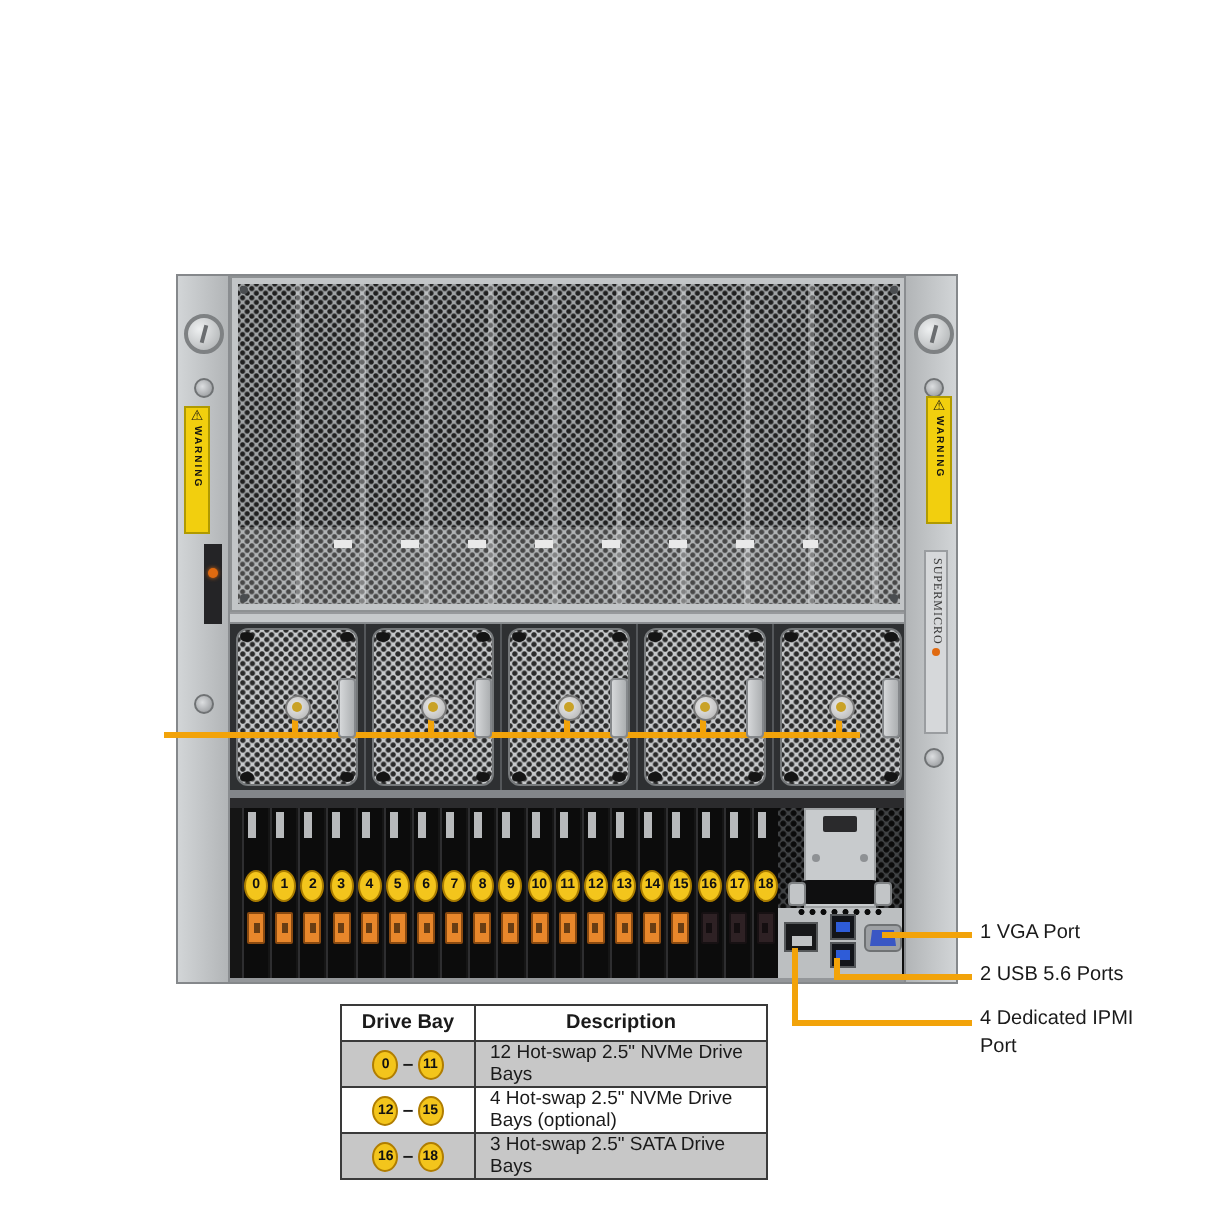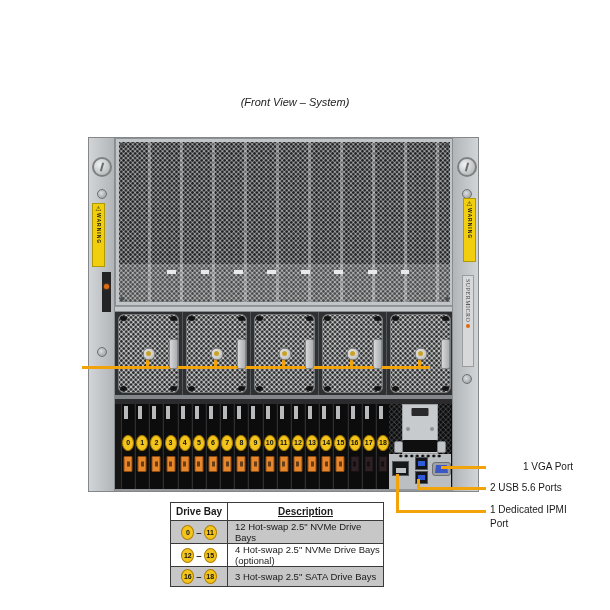--- a/index.html
+++ b/index.html
@@ -143,33 +143,32 @@
   .lbl.pre { white-space:pre-line; line-height:16px; }
 
   
   .bay-table { position:absolute; left:170px; top:502px; width:214px; border-collapse:collapse;
     font-size:9.5px; }
   .bay-table th, .bay-table td { border:1px solid #3a3a3a; }
   .bay-table th { background:#fff; font-weight:bold; font-size:10px; height:18px; text-align:center; }
   .bay-table td { height:20px; }
   .bay-table tr.shade td { background:#c7c7c7; }
   .bay-table tr.plain td { background:#fff; }
-  .col-bay { width:57px; text-align:center;margin-top:39px; }
+  .col-bay { width:67px; text-align:center;margin-top:39px; }
   .col-desc { padding-left:7px; }
   .badge { display:inline-block; width:13px; height:15px; border-radius:50%; background:#f3c51c;
     border:1px solid #b07d00; font-size:7px; font-weight:bold; color:#111; line-height:13px;
     text-align:center; vertical-align:middle; }
   .dash { font-weight:bold; margin:0 2px; vertical-align:middle; }
 </style>
 </head>
 <body>
 
 <div class="screen">
 
-  <div class="fig-title">(Front View – System)</div>
 
   <div class="chassis">
 
     <div class="ear left">
       <div class="thumbscrew" style="left:3px; top:19px;"></div>
       <div class="screw" style="left:8px; top:51px;"></div>
       <div class="warn" style="left:3px; top:65px;">
         <span class="tri">⚠</span>
         <span class="wtext">WARNING</span>
       </div>
@@ -387,29 +386,29 @@
   <i class="tick" style="left:282px;"></i>
   <i class="tick" style="left:350px;"></i>
   <i class="tick" style="left:418px;"></i>
 
   <div class="cline" style="left:441px; top:466px; width:45px; height:3px;"></div>
   <div class="cline" style="left:417px; top:479px; width:3px; height:11px;"></div>
   <div class="cline" style="left:417px; top:487px; width:69px; height:3px;"></div>
   <div class="cline" style="left:396px; top:474px; width:3px; height:39px;"></div>
   <div class="cline" style="left:396px; top:510px; width:90px; height:3px;"></div>
 
-  <div class="lbl" style="left:490px; top:461px;margin-left:33px;">1 VGA Port</div>
+  <div class="lbl" style="left:490px; top:461px;">1 VGA Port</div>
   <div class="lbl" style="left:490px; top:482px;">2 USB 5.6 Ports</div>
-  <div class="lbl" style="left:490px; top:503px; width:95px; line-height:14px;">1 Dedicated IPMI Port</div>
+  <div class="lbl" style="left:490px; top:503px; width:95px; line-height:14px;">4 Dedicated IPMI Port</div>
 
   <table class="bay-table">
     <thead>
       <tr>
         <th class="col-bay">Drive Bay</th>
-        <th class="col-desc" style="text-align:center; padding-left:0;text-decoration:underline;">Description</th>
+        <th class="col-desc" style="text-align:center; padding-left:0;">Description</th>
       </tr>
     </thead>
     <tbody id="tbody">
         <tr class="shade">
           <td class="col-bay"><span class="badge">0</span><span class="dash">–</span><span class="badge">11</span></td>
           <td class="col-desc">12 Hot-swap 2.5" NVMe Drive Bays</td>
         </tr>
         <tr class="plain">
           <td class="col-bay"><span class="badge">12</span><span class="dash">–</span><span class="badge">15</span></td>
           <td class="col-desc">4 Hot-swap 2.5" NVMe Drive Bays (optional)</td>

